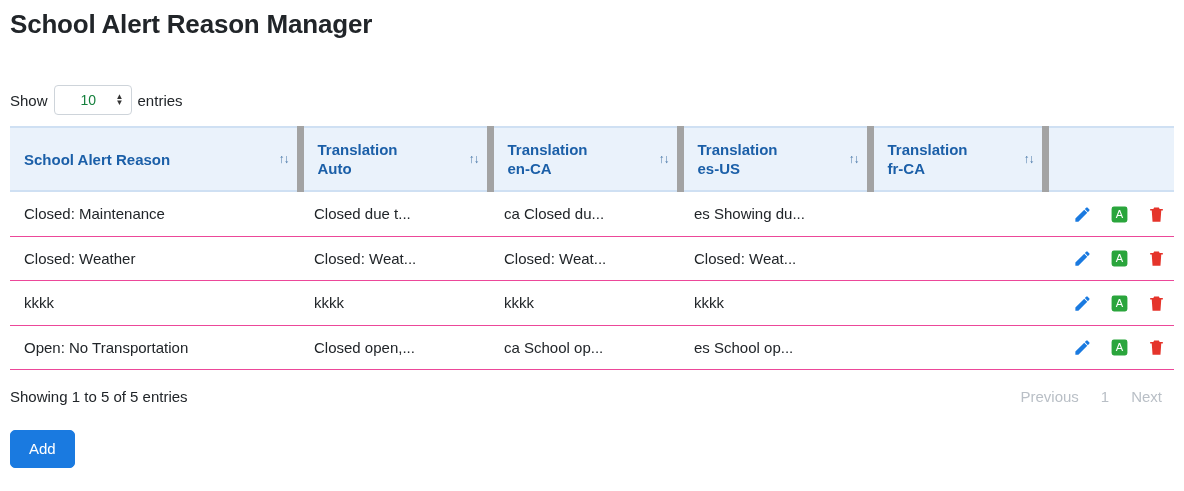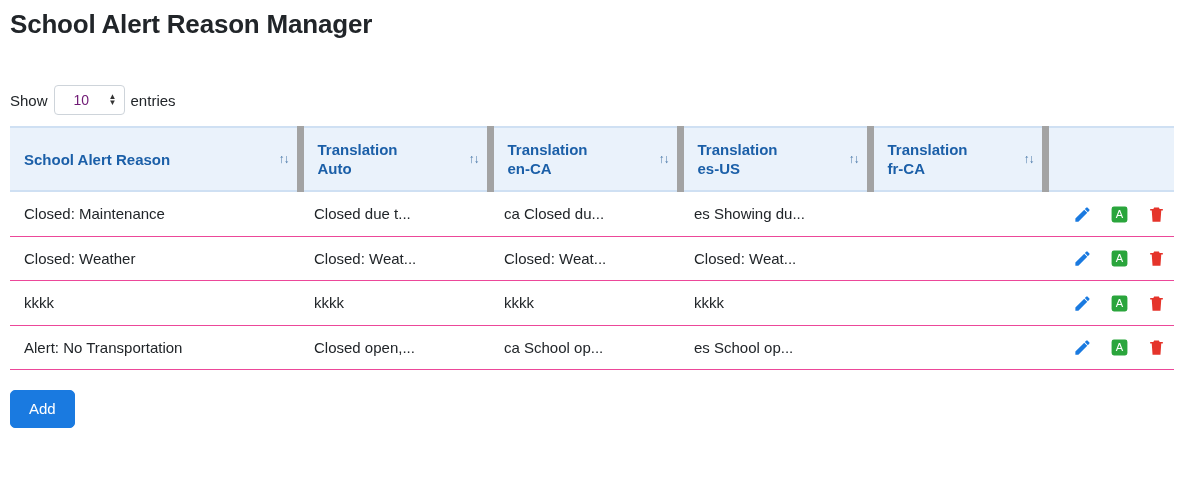--- a/index.html
+++ b/index.html
@@ -45,22 +45,22 @@
     display: inline-block;
   }
   select.len-select {
     appearance: none;
     -webkit-appearance: none;
     border: 1px solid #ced4da;
     border-radius: 4px;
     background: #fff;
     font-size: 14px;
     font-family: "Liberation Sans", sans-serif;
-    color: #701a75;
-    padding: 4px 26px 4px 19px;
+    color: #15803d;
+    padding: 4px 26px 4px 26px;
     height: 30px;
     line-height: 20px;
   }
   .select-arrows {
     position: absolute;
     right: 8px;
     top: 50%;
     transform: translateY(-50%);
     pointer-events: none;
     display: flex;
@@ -314,21 +314,21 @@
               </svg>
           </span>
           <span class="act-icon">
             <svg width="19" height="19" viewBox="0 0 24 24">
                 <path d="M6 7h12l-1 14H7L6 7zm3-4h6l1 2h4v2H4V5h4l1-2z" fill="#e5342b"></path>
               </svg>
           </span>
         </td>
       </tr>
       <tr>
-        <td>Alert: No Transportation</td>
+        <td>Open: No Transportation</td>
         <td class="trans">Closed open,...</td>
         <td class="trans">ca School op...</td>
         <td class="trans">es School op...</td>
         <td class="trans"></td>
         <td class="actions">
           <span class="act-icon">
             <svg width="19" height="19" viewBox="0 0 24 24">
                 <path d="M3 17.2V21h3.8L18 9.8 14.2 6 3 17.2zM20.7 7.1c.4-.4.4-1 0-1.4l-2.4-2.4c-.4-.4-1-.4-1.4 0L15 5.2 18.8 9l1.9-1.9z" fill="#1a7ae0"></path>
               </svg>
           </span>
@@ -341,16 +341,24 @@
           <span class="act-icon">
             <svg width="19" height="19" viewBox="0 0 24 24">
                 <path d="M6 7h12l-1 14H7L6 7zm3-4h6l1 2h4v2H4V5h4l1-2z" fill="#e5342b"></path>
               </svg>
           </span>
         </td>
       </tr>
     </tbody>
   </table>
 
+  <div class="info-row">
+    <div class="info-text">Showing 1 to 5 of 5 entries</div>
+    <div class="pagination">
+      <span class="pg">Previous</span>
+      <span class="pg active">1</span>
+      <span class="pg">Next</span>
+    </div>
+  </div>
 
   <button class="btn-add">Add</button>
 
 </div>
 
 </body></html>

